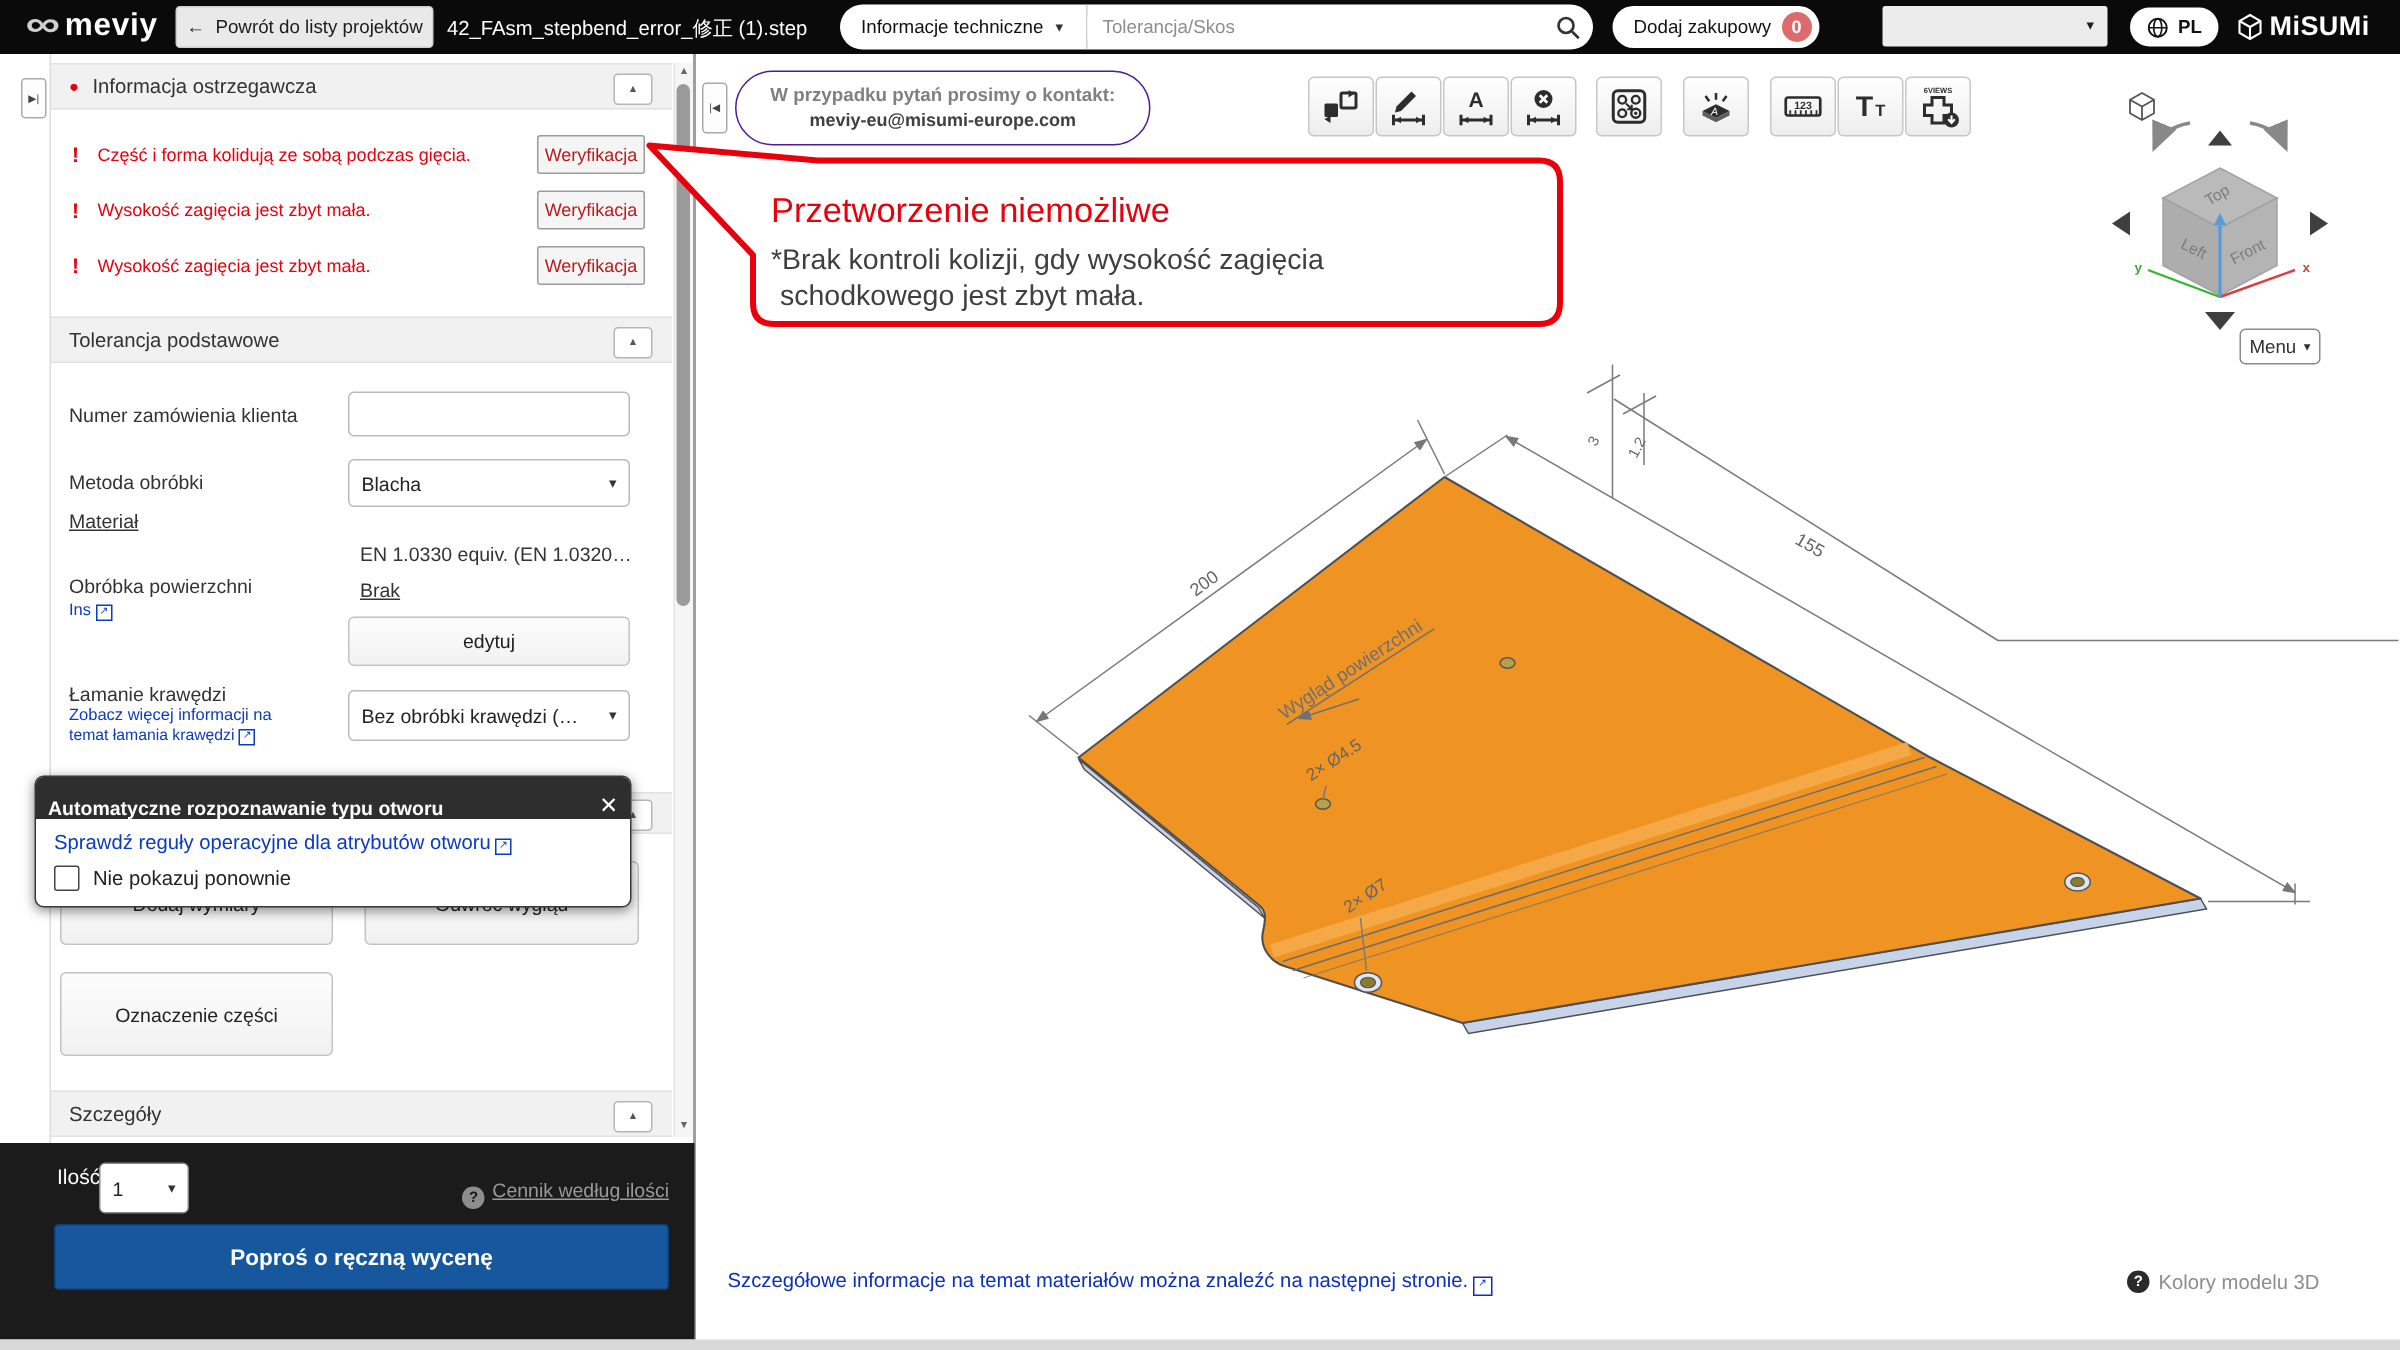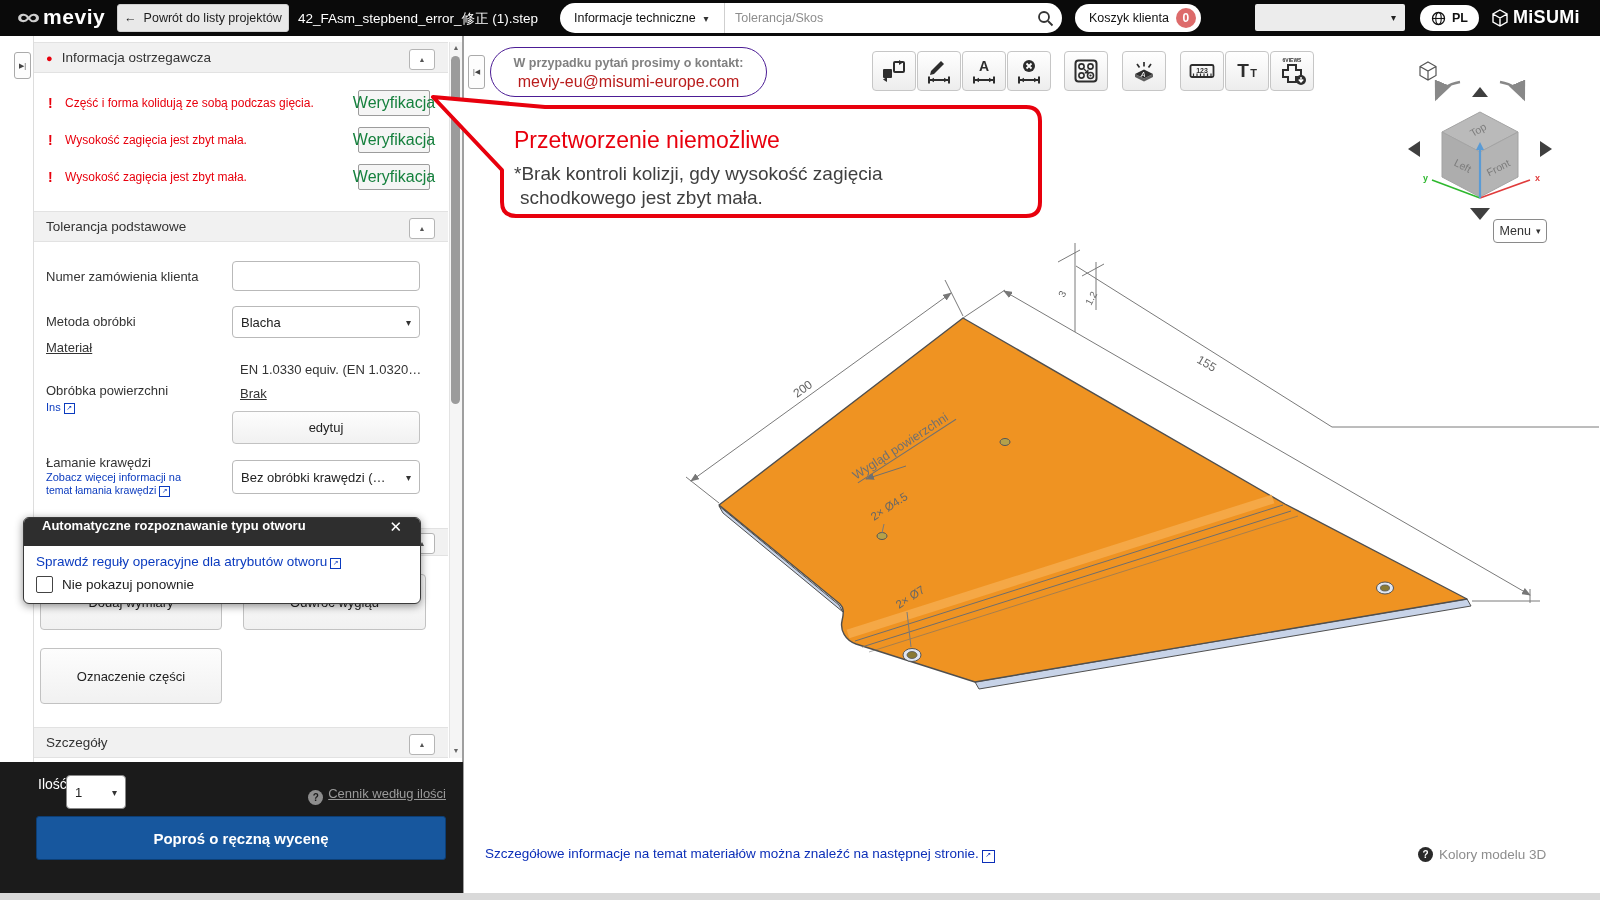--- a/index.html
+++ b/index.html
@@ -39,53 +39,53 @@
   .handle{width:17px;height:27px;background:#fdfdfd;border:1px solid #aaa;border-radius:3px;font-size:7px;color:#444;
           display:flex;align-items:center;justify-content:center;cursor:pointer;z-index:6;}
   .shdr{height:31px;background:#f1f1f1;border-top:1px solid #e2e2e2;border-bottom:1px solid #e2e2e2;
         display:flex;align-items:center;padding-left:12px;font-size:13.5px;color:#333;}
   .colbtn{position:absolute;right:13px;top:6px;width:24px;height:19px;background:#fff;border:1px solid #b5b5b5;
           border-radius:3px;font-size:7px;color:#555;display:flex;align-items:center;justify-content:center;cursor:pointer;}
   .warnrow{left:34px;width:414px;height:26px;display:flex;align-items:center;}
   .warnmark{position:absolute;left:14px;color:#e8000d;font-weight:bold;font-size:14px;}
   .warntext{position:absolute;left:31px;color:#e8000d;font-size:12px;white-space:nowrap;}
   .verbtn{position:absolute;left:324px;top:0;width:70px;height:24px;background:#f5f5f5;border:1px solid #9c9c9c;
-          border-radius:2px;font-size:16px;color:#15803d;display:flex;align-items:center;justify-content:center;cursor:pointer;}
+          border-radius:2px;font-size:12px;color:#b91c1c;display:flex;align-items:center;justify-content:center;cursor:pointer;}
   .flabel{font-size:13px;color:#333;}
   .fvalue{font-size:13px;color:#333;}
   .inp{background:#fff;border:1px solid #b9b9b9;border-radius:4px;font-size:13px;padding:0 8px;font-family:inherit;outline:none;}
   .sel{background:#fff;border:1px solid #b9b9b9;border-radius:4px;display:flex;align-items:center;font-size:13px;color:#222;
        padding:0 8px;cursor:pointer;overflow:hidden;}
   .sel .lab{flex:1;white-space:nowrap;overflow:hidden;}
   .sel .chev{font-size:10px;color:#333;margin-left:4px;}
   .bluelink{color:#0b3bbf;cursor:pointer;}
   .ext{display:inline-block;width:9px;height:9px;border:1.5px solid currentColor;font-size:7px;line-height:8px;
        text-align:center;margin-left:3px;vertical-align:1px;}
   .gbtn{background:linear-gradient(#fdfdfd,#f1f1f1);border:1px solid #c2c2c2;border-radius:4px;font-size:13px;color:#222;
         display:flex;align-items:center;justify-content:center;cursor:pointer;}
   .popup{left:23px;top:517px;width:398px;z-index:10;border-radius:6px;box-shadow:0 2px 8px rgba(0,0,0,.45);
          background:#fff;overflow:hidden;border:1px solid #3a3a3a;}
-  .popuphdr{height:28px;background:#2e2e2e;color:#fff;font-size:13px;font-weight:bold;display:flex;align-items:flex-start;
-            padding:0 18px;}
+  .popuphdr{height:28px;background:#2e2e2e;color:#fff;font-size:13px;font-weight:bold;display:flex;align-items:flex-end;
+            padding:0 8px;}
   .popupx{margin-left:auto;font-size:15px;font-weight:normal;cursor:pointer;color:#fff;}
   .popupbody{padding:8px 12px 10px 12px;}
   .cb{width:15px;height:15px;border:1.5px solid #444;border-radius:2px;background:#fff;cursor:pointer;}
   .darkfoot{left:0;top:762px;width:463px;height:131px;background:#1b1b1b;z-index:5;}
   .cta{left:36px;top:54px;width:410px;height:44px;background:#17579e;border:1px solid #0c3e75;border-radius:3px;
        color:#fff;font-size:15px;font-weight:bold;display:flex;align-items:center;justify-content:center;cursor:pointer;}
   .scrolltrack{left:449px;top:42px;width:13px;height:716px;background:#f5f5f5;border-left:1px solid #e3e3e3;}
   .scrollthumb{left:451px;top:56px;width:9px;height:348px;background:#9b9b9b;border-radius:5px;cursor:pointer;}
   .scrollarrow{left:450px;width:12px;font-size:7px;color:#666;text-align:center;cursor:pointer;}
 
   
   .maindivider{left:462px;top:36px;width:2px;height:857px;background:#9f9f9f;}
   .contact{left:490px;top:47px;width:277px;height:50px;border:1px solid #4c1d95;border-radius:25px;background:#fff;
            text-align:center;padding-top:8px;}
   .contact .l1{font-size:12.5px;font-weight:bold;color:#808080;}
-  .contact .l2{font-size:16px;font-weight:normal;color:#b91c1c;margin-top:3px;}
+  .contact .l2{font-size:12px;font-weight:bold;color:#404040;margin-top:3px;}
   .toolbtn{top:51px;width:44px;height:40px;background:linear-gradient(#ffffff,#ededed);border:1px solid #c6c6c6;
            border-radius:4px;display:flex;align-items:center;justify-content:center;cursor:pointer;}
   .callout-title{left:514px;top:127px;font-size:23px;color:#e8000d;z-index:6;}
   .callout-b1{left:514px;top:163px;font-size:19px;color:#3f3f3f;z-index:6;}
   .callout-b2{left:520px;top:187px;font-size:19px;color:#3f3f3f;z-index:6;}
   .menubtn{left:1493px;top:219px;width:54px;height:24px;background:#fff;border:1px solid #8a8a8a;border-radius:4px;
            font-size:12.5px;color:#333;display:flex;align-items:center;justify-content:center;gap:5px;cursor:pointer;z-index:6;}
   .matlink{left:485px;top:846px;font-size:13.5px;color:#0c2fb8;cursor:pointer;z-index:6;}
   .colors3d{left:1418px;top:847px;display:flex;align-items:center;gap:6px;color:#8d8d8d;font-size:13.5px;z-index:6;}
   .qicon{width:15px;height:15px;border-radius:50%;background:#2a2a2a;color:#fff;font-size:10px;font-weight:bold;
@@ -118,21 +118,21 @@
       </div>
       <input class="searchinput" placeholder="Tolerancja/Skos" style="">
       <div class="magwrap">
         <svg width="17" height="17" viewBox="0 0 17 17">
             <circle cx="7" cy="7" r="5" fill="none" stroke="#333" stroke-width="1.8"></circle>
             <line x1="11" y1="11" x2="15.5" y2="15.5" stroke="#333" stroke-width="1.8"></line>
           </svg>
       </div>
     </div>
     <div class="abs cartpill">
-      <span>Koszyk klienta</span>
+      <span>Dodaj zakupowy</span>
       <span class="cartbadge">0</span>
     </div>
     <div class="abs emptysel">
       <span>▾</span>
     </div>
     <div class="abs langpill">
       <svg width="15" height="15" viewBox="0 0 15 15">
           <circle cx="7.5" cy="7.5" r="6" fill="none" stroke="#111" stroke-width="1.3"></circle>
           <ellipse cx="7.5" cy="7.5" rx="2.7" ry="6" fill="none" stroke="#111" stroke-width="1.1"></ellipse>
           <line x1="1.5" y1="7.5" x2="13.5" y2="7.5" stroke="#111" stroke-width="1.1"></line>

